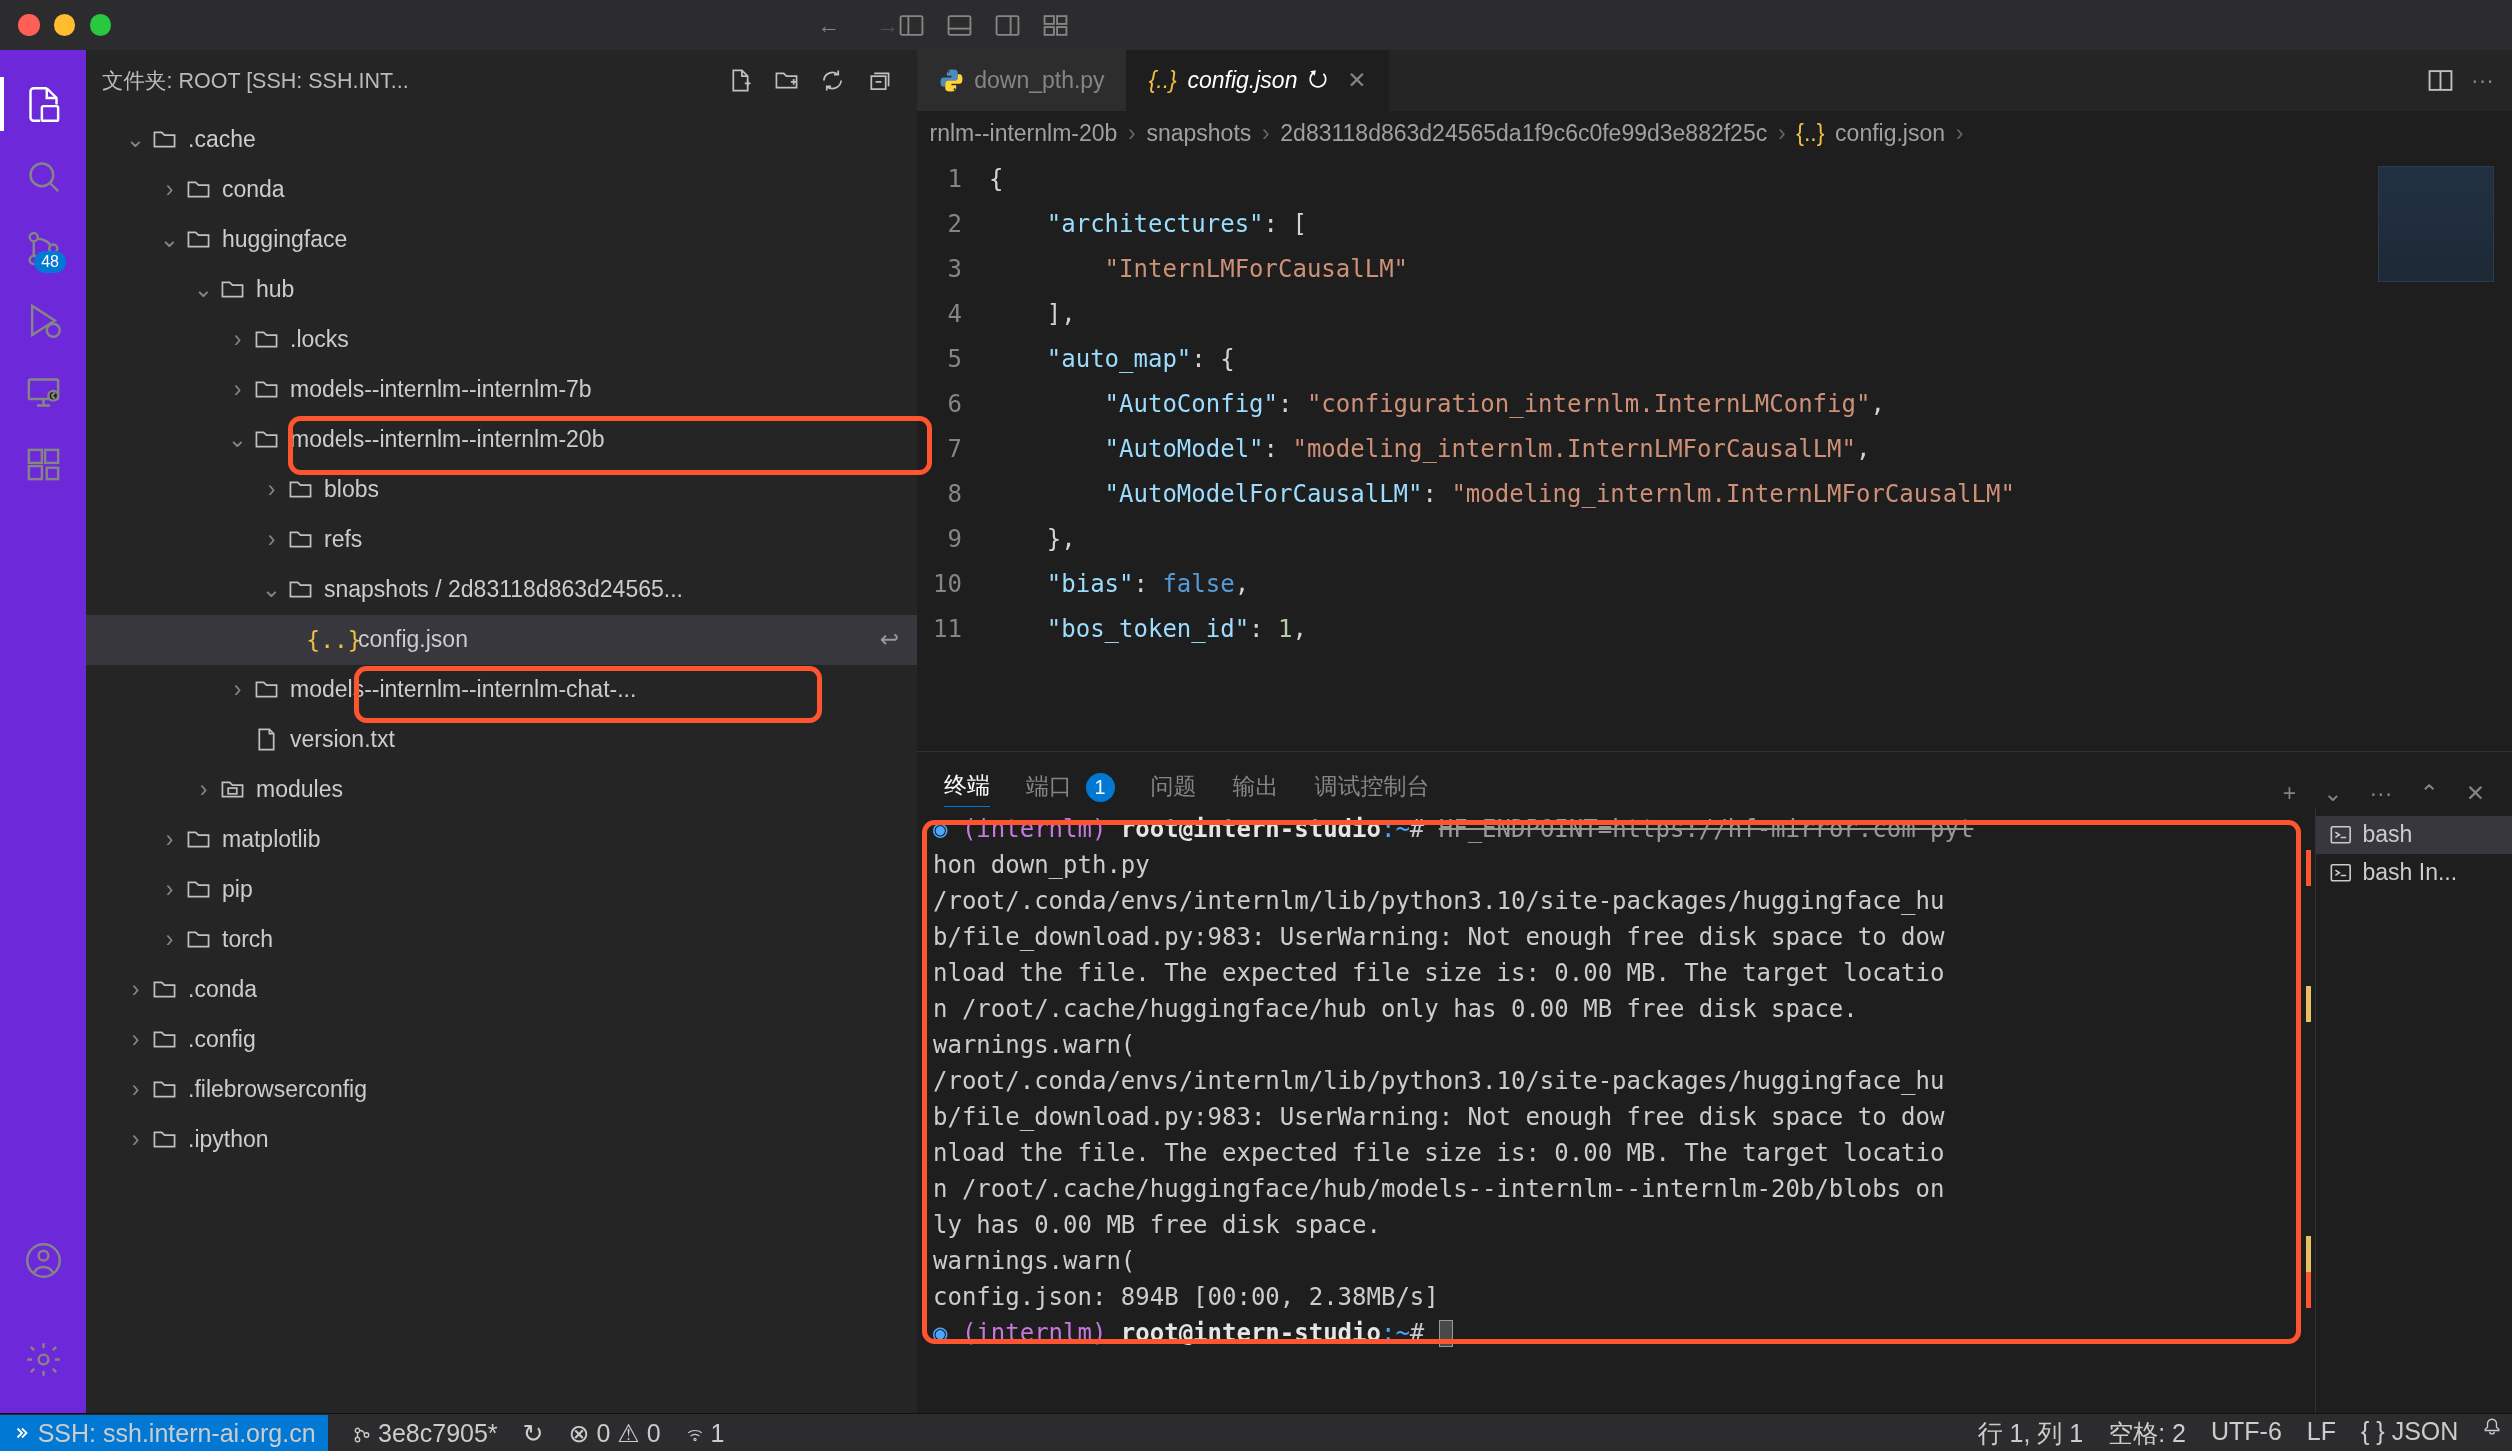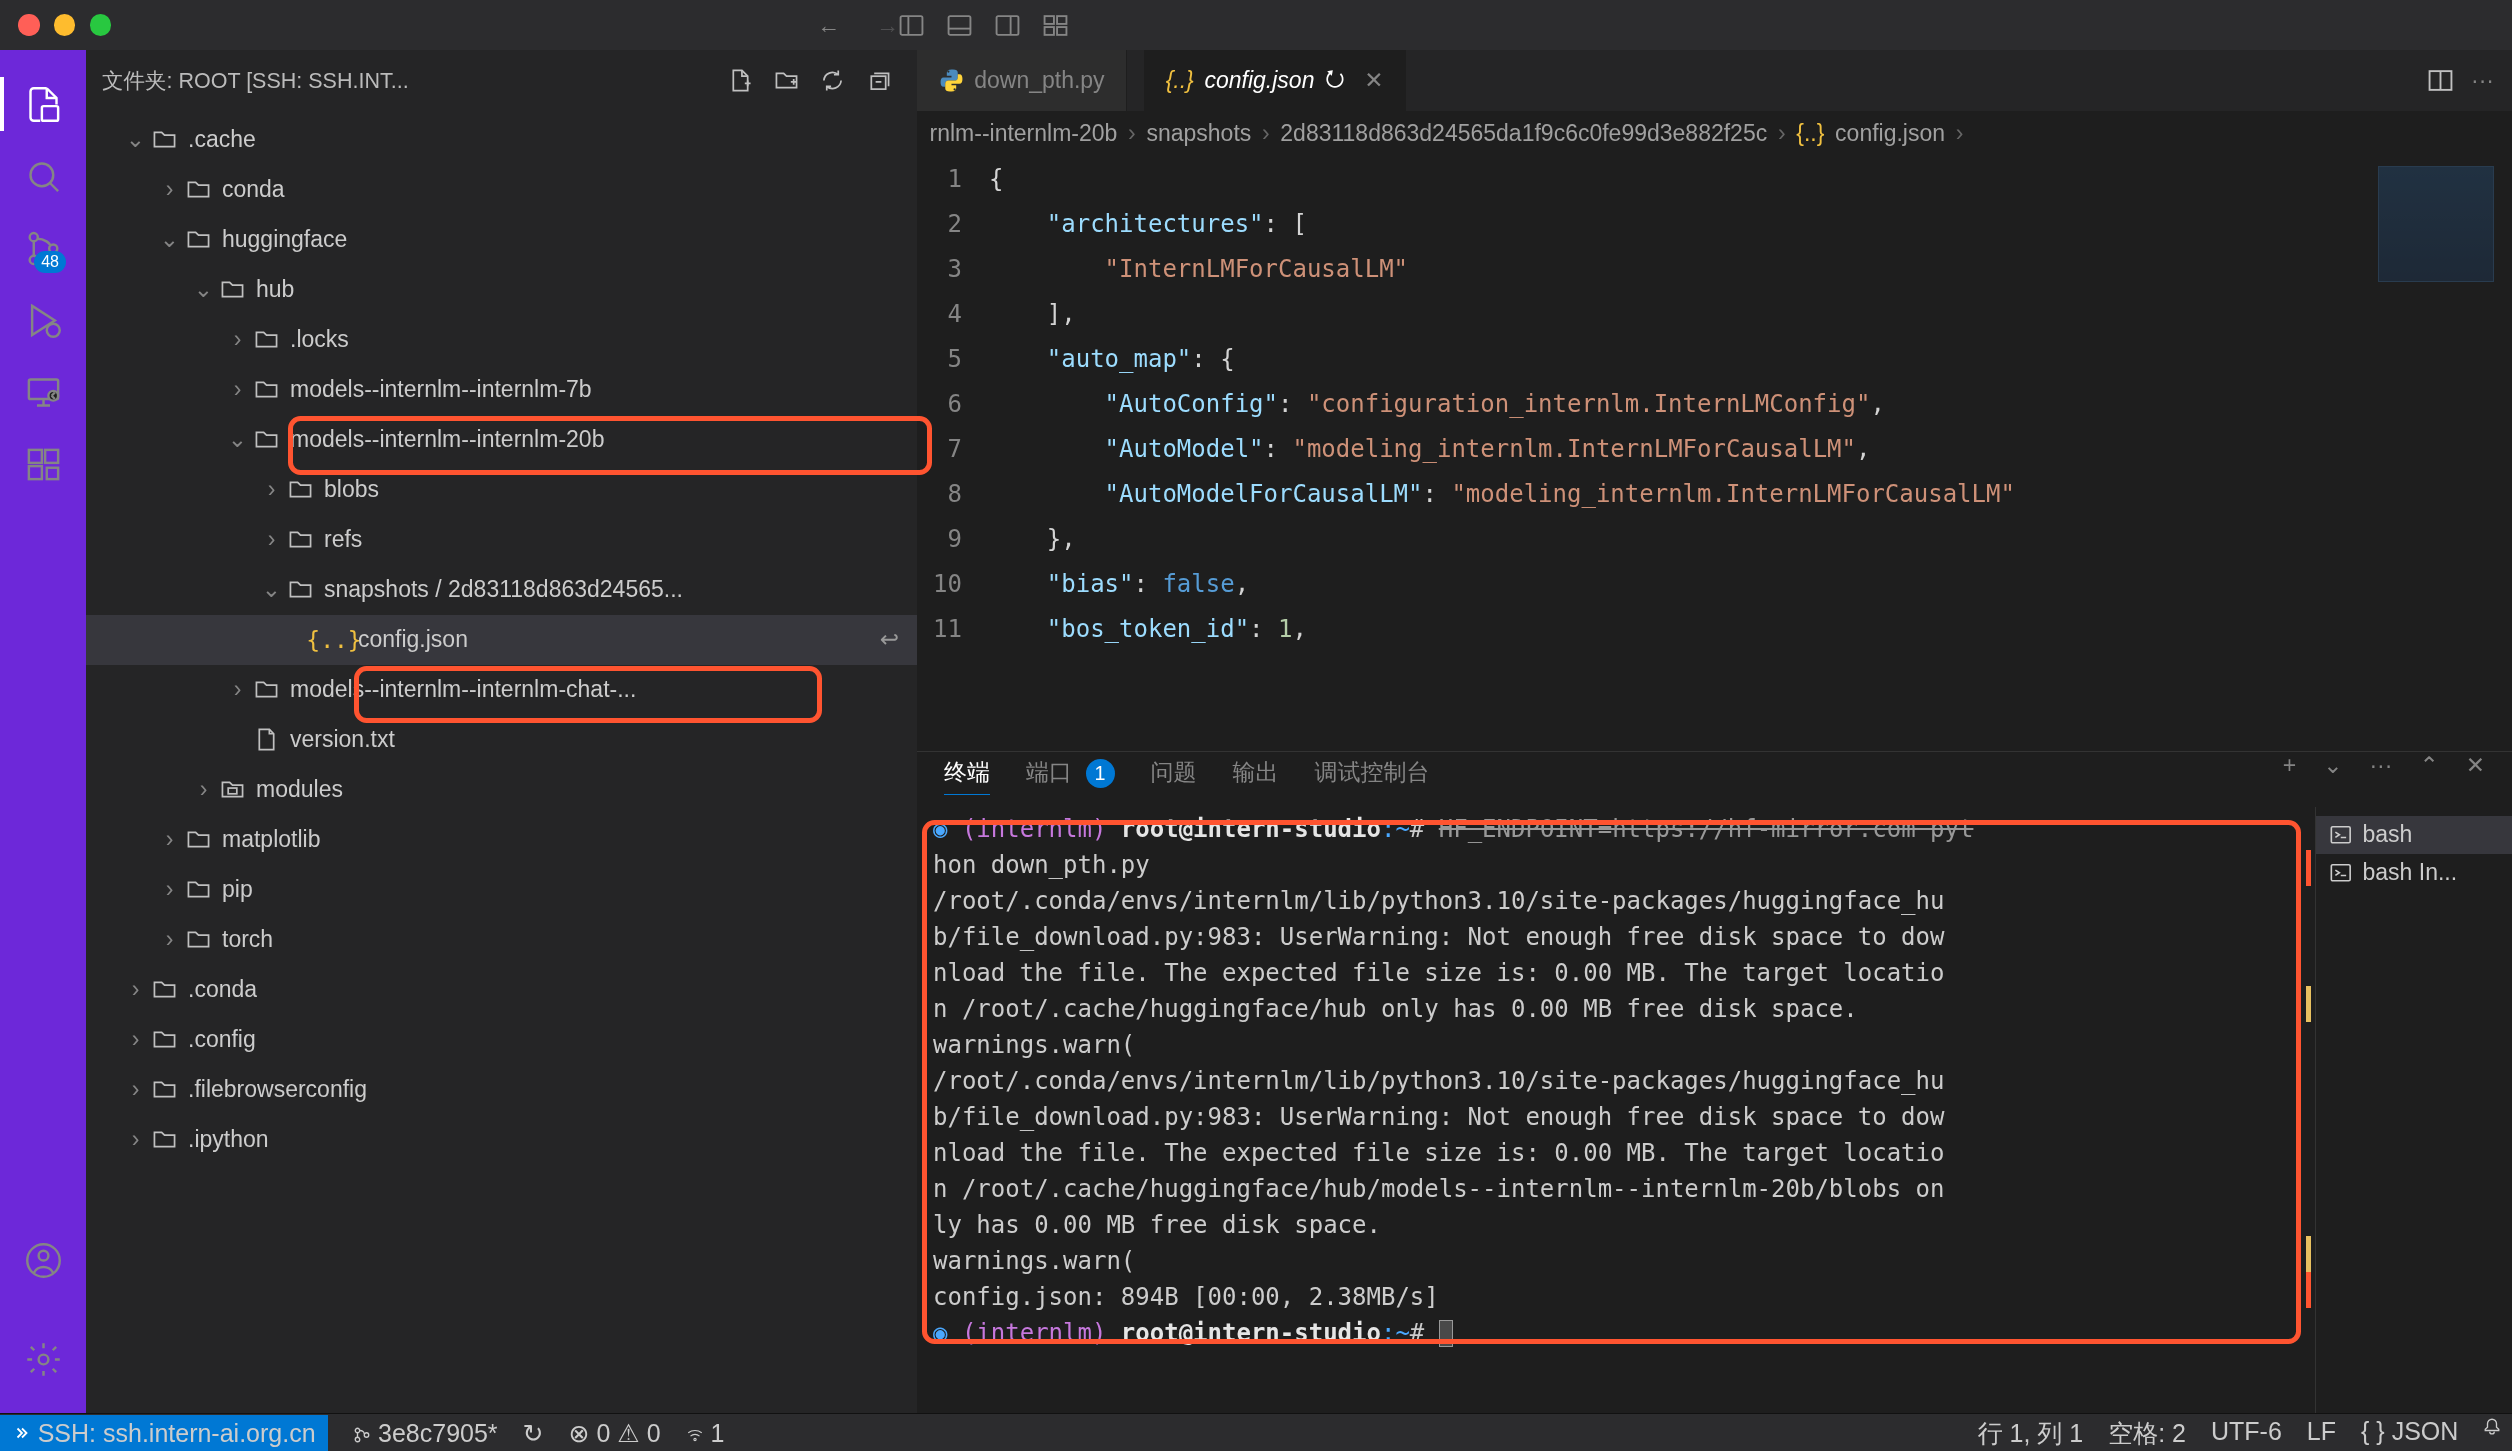--- a/index.html
+++ b/index.html
@@ -91,21 +91,21 @@
     }
     .tree-label { overflow: hidden; text-overflow: ellipsis; }
     .highlight-red {
       border: 5.4px solid #ff5430; border-radius: 12.5px; position: absolute;
       pointer-events: none; z-index: 10;
     }
     
     
     .editor-area { flex: 1; display: flex; flex-direction: column; background: #1e1e1e; min-width: 0; }
     .editor-tabs {
-      height: 61px; display: flex; align-items: stretch; background: #252526; gap: 17px;
+      height: 61px; display: flex; align-items: stretch; background: #252526;
     }
     .editor-tab {
       display: flex; align-items: center; gap: 10.7px; padding: 0 21.5px;
       color: #858585; background: #2d2d2d; border-right: 0.9px solid #1e1e1e;
       font-style: italic;
     }
     .editor-tab.active { background: #1e1e1e; color: #ffffff; }
     .editor-tab-close { margin-left: 9px; color: #858585; }
     .editor-tabs-right { margin-left: auto; display: flex; align-items: center; gap: 18px; padding-right: 18px; color: #858585; }
     
@@ -126,21 +126,21 @@
     .tok-num { color: #b5cea8; }
     .minimap { width: 170px; background: #1e1e1e; position:relative; }
     .minimap-block { position:absolute; top:9px; right:18px; width:116px; height:116px; background: linear-gradient(#264f78, #1e3a5c); opacity:.4; border:0.9px solid #3a6a9a; }
     
     
     .panel {
       height: 662px; background: #1e1e1e; border-top: 0.9px solid #333;
       display: flex; flex-direction: column;
     }
     .panel-tabs {
-      height: 55px; display: flex; align-items: flex-start; gap: 36px;
+      height: 55px; display: flex; align-items: flex-end; gap: 36px;
       padding: 0 27px; color: #858585;
     }
     .panel-tab { padding: 5.4px 0; }
     .panel-tab.active { color: #fff; border-bottom: 1.8px solid #0078d4; }
     .panel-badge {
       background: #0078d4; color: #fff; border-radius: 50%;
       width: 29px; height: 29px; display: inline-flex; align-items: center;
       justify-content: center; font-size: 19.7px; margin-left: 7.2px;
     }
     .panel-tabs-right { margin-left: auto; display: flex; gap: 27px; align-items:center; }

